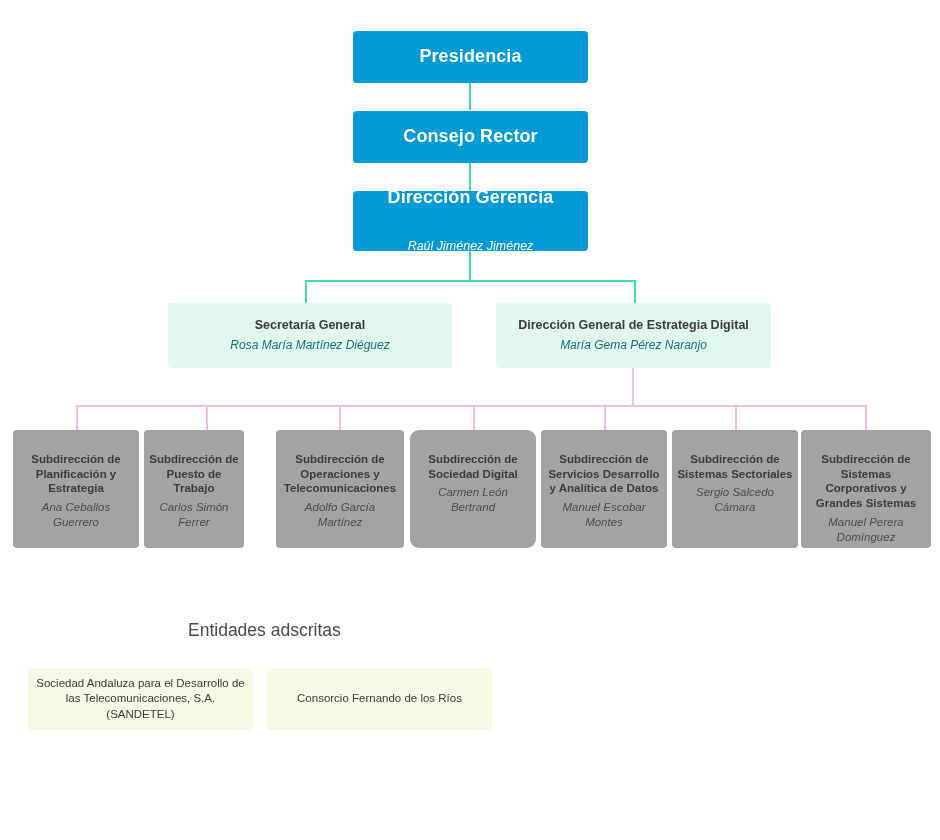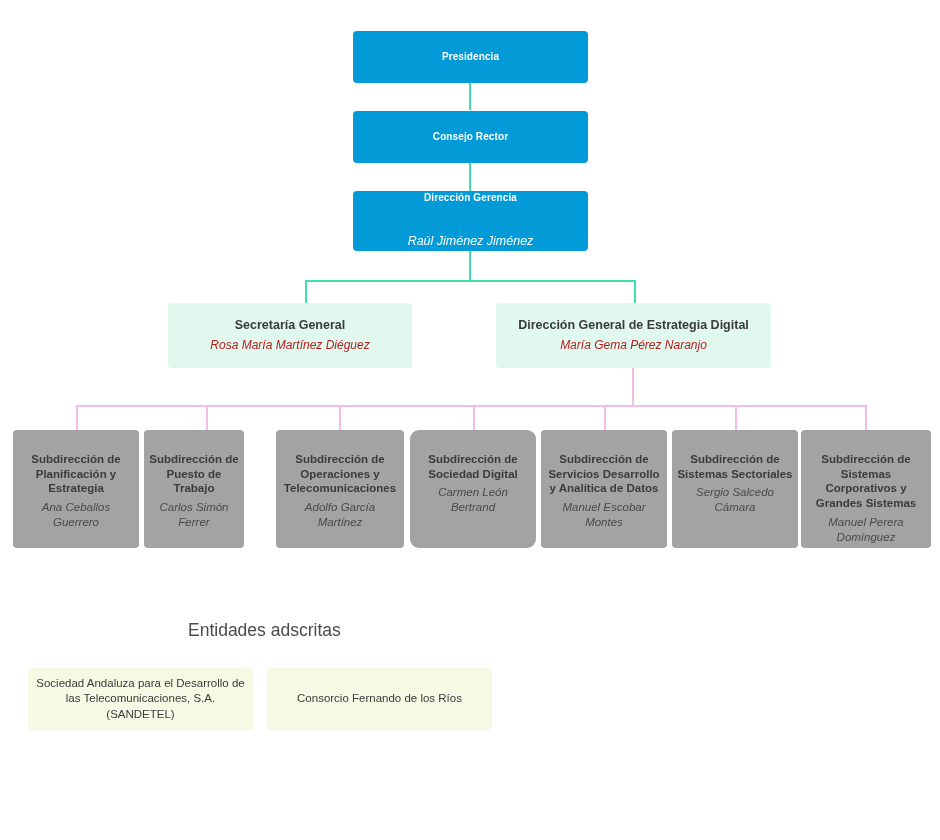--- a/index.html
+++ b/index.html
@@ -50,40 +50,40 @@
     font-style: italic;
     line-height: 1.25;
   }
 
   
   .node.blue {
     background: #029bd8;
     color: #ffffff;
   }
   .node.blue .title {
-    font-size: 10px;
+    font-size: 18px;
     letter-spacing: .1px;
   }
   .node.blue .person {
     font-size: 12.5px;
     margin-top: 2px;
   }
 
   
   .node.green {
     background: #e0f8ee;
     color: #3b3b3b;
   }
   .node.green .title {
     font-size: 12.5px;
   }
   .node.green .person {
     font-size: 12px;
     margin-top: 4px;
-    color: #b91c1c;
+    color: #0f766e;
   }
 
   
   .node.pink {
     background: #a3a3a3;
     color: #3b3b3b;
     padding: 6px 5px;
     justify-content: flex-start;
     padding-top: 22px;
   }
@@ -147,21 +147,21 @@
 
   <div class="node blue" style="left:353px; top:111px; width:235px; height:52px;">
     <span class="title">Consejo Rector</span>
   </div>
 
   <div class="node blue" style="left:353px; top:191px; width:235px; height:60px;gap:28px;">
     <span class="title">Dirección Gerencia</span>
     <span class="person">Raúl Jiménez Jiménez</span>
   </div>
 
-  <div class="node green" style="left:168px; top:303px; width:244px; height:65px;">
+  <div class="node green" style="left:168px; top:303px; width:284px; height:65px;">
     <span class="title">Secretaría General</span>
     <span class="person">Rosa María Martínez Diéguez</span>
   </div>
 
   <div class="node green" style="left:496px; top:303px; width:275px; height:65px;">
     <span class="title">Dirección General de Estrategia Digital</span>
     <span class="person">María Gema Pérez Naranjo</span>
   </div>
 
   <div class="node pink" style="left:13px; top:430px; width:126px; height:118px;">

